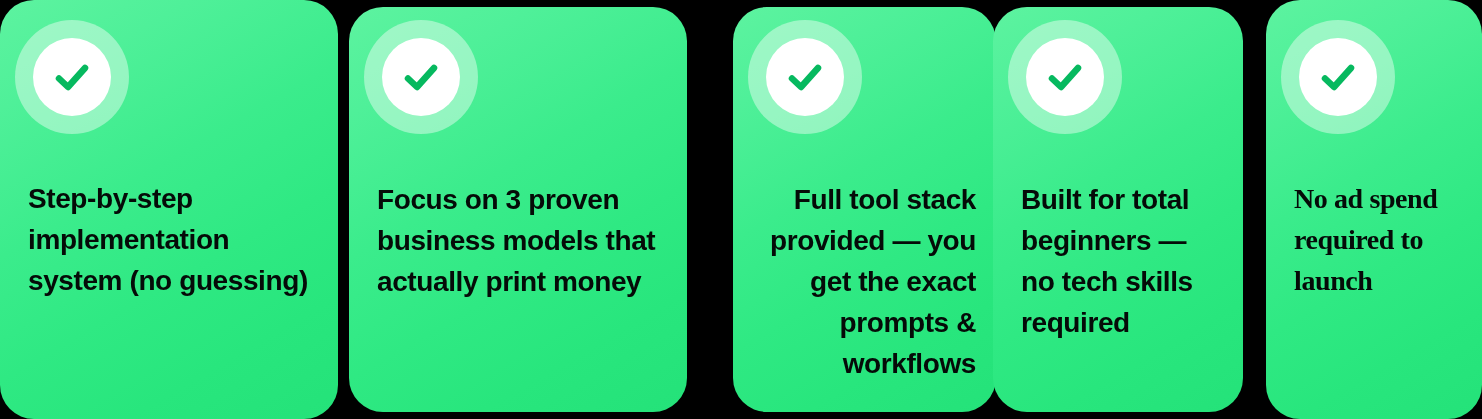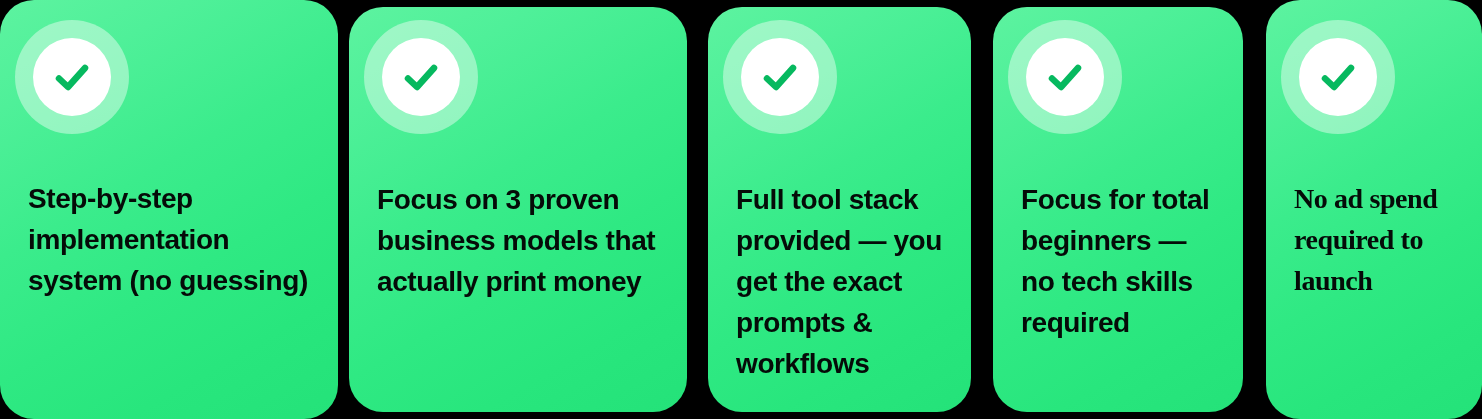--- a/index.html
+++ b/index.html
@@ -134,21 +134,21 @@
         <div class="icon-disc">
           <svg viewBox="0 0 48 48">
             <path d="M11 25.5 L20 34 L37 15" fill="none" stroke="#06b95f" stroke-width="6.5" stroke-linecap="round" stroke-linejoin="round"></path>
           </svg>
         </div>
       </div>
       <div class="card-text">Focus on 3 proven business models that actually print money</div>
     </div>
   </div>
 
-  <div class="benefit-card inset" style="left:708px; width:263px;">
+  <div class="benefit-card inset" style="left:733px; width:263px;text-align:right;">
     <div class="card-inner">
       <div class="check-icon-wrap">
         <div class="icon-halo"></div>
         <div class="icon-disc">
           <svg viewBox="0 0 48 48">
             <path d="M11 25.5 L20 34 L37 15" fill="none" stroke="#06b95f" stroke-width="6.5" stroke-linecap="round" stroke-linejoin="round"></path>
           </svg>
         </div>
       </div>
       <div class="card-text">Full tool stack provided — you get the exact prompts &amp; workflows</div>
@@ -158,21 +158,21 @@
   <div class="benefit-card inset" style="left:993px; width:250px;">
     <div class="card-inner">
       <div class="check-icon-wrap">
         <div class="icon-halo"></div>
         <div class="icon-disc">
           <svg viewBox="0 0 48 48">
             <path d="M11 25.5 L20 34 L37 15" fill="none" stroke="#06b95f" stroke-width="6.5" stroke-linecap="round" stroke-linejoin="round"></path>
           </svg>
         </div>
       </div>
-      <div class="card-text">Focus for total beginners — no tech skills required</div>
+      <div class="card-text">Built for total beginners — no tech skills required</div>
     </div>
   </div>
 
   <div class="benefit-card" style="left:1266px; width:216px;font-family:Liberation Serif, serif;">
     <div class="card-inner">
       <div class="check-icon-wrap">
         <div class="icon-halo"></div>
         <div class="icon-disc">
           <svg viewBox="0 0 48 48">
             <path d="M11 25.5 L20 34 L37 15" fill="none" stroke="#06b95f" stroke-width="6.5" stroke-linecap="round" stroke-linejoin="round"></path>

